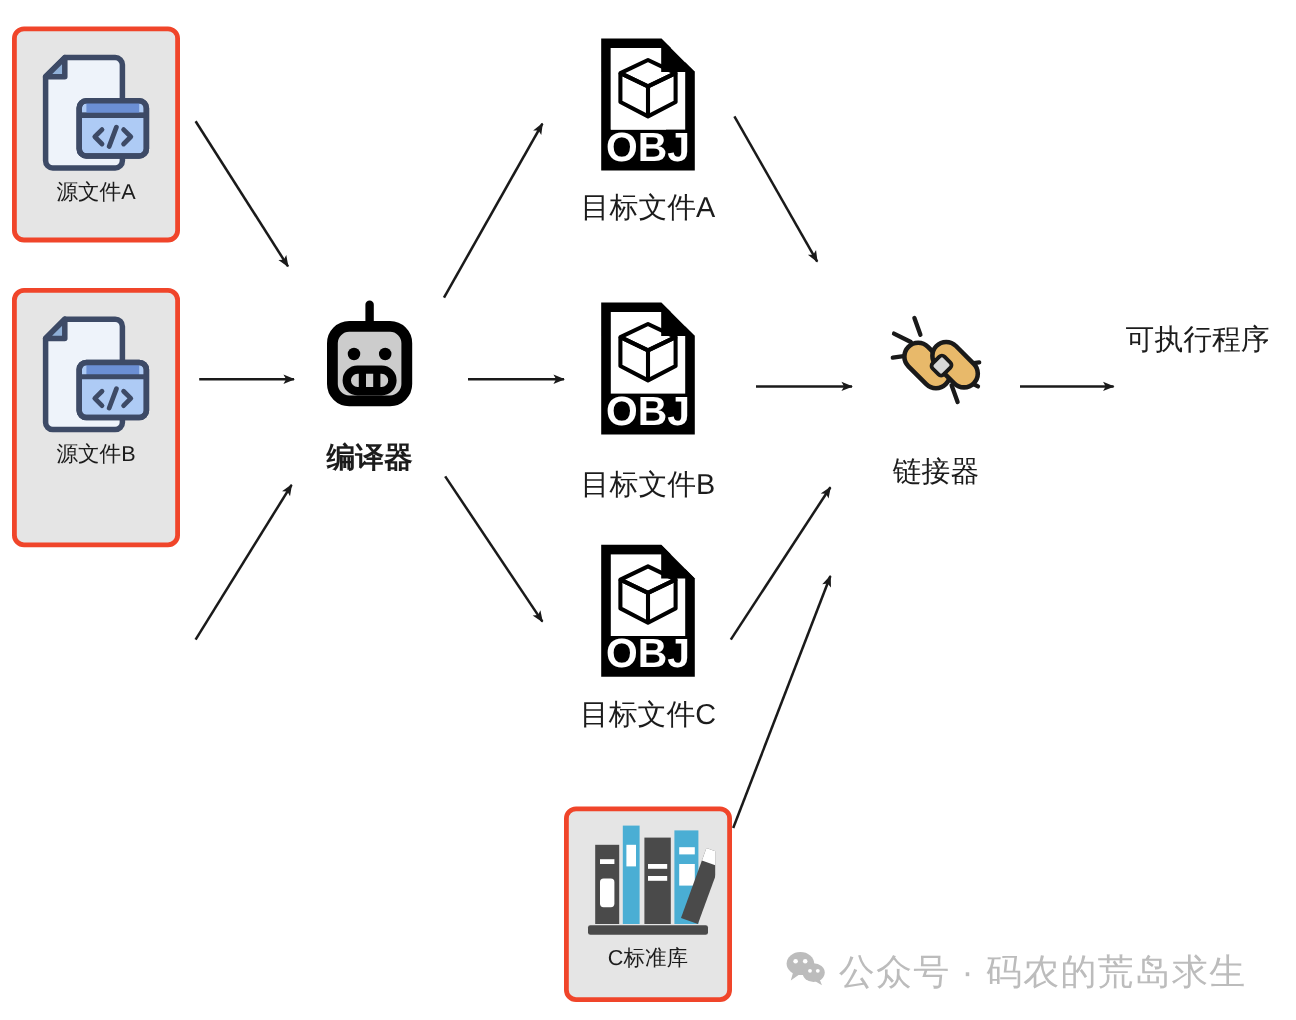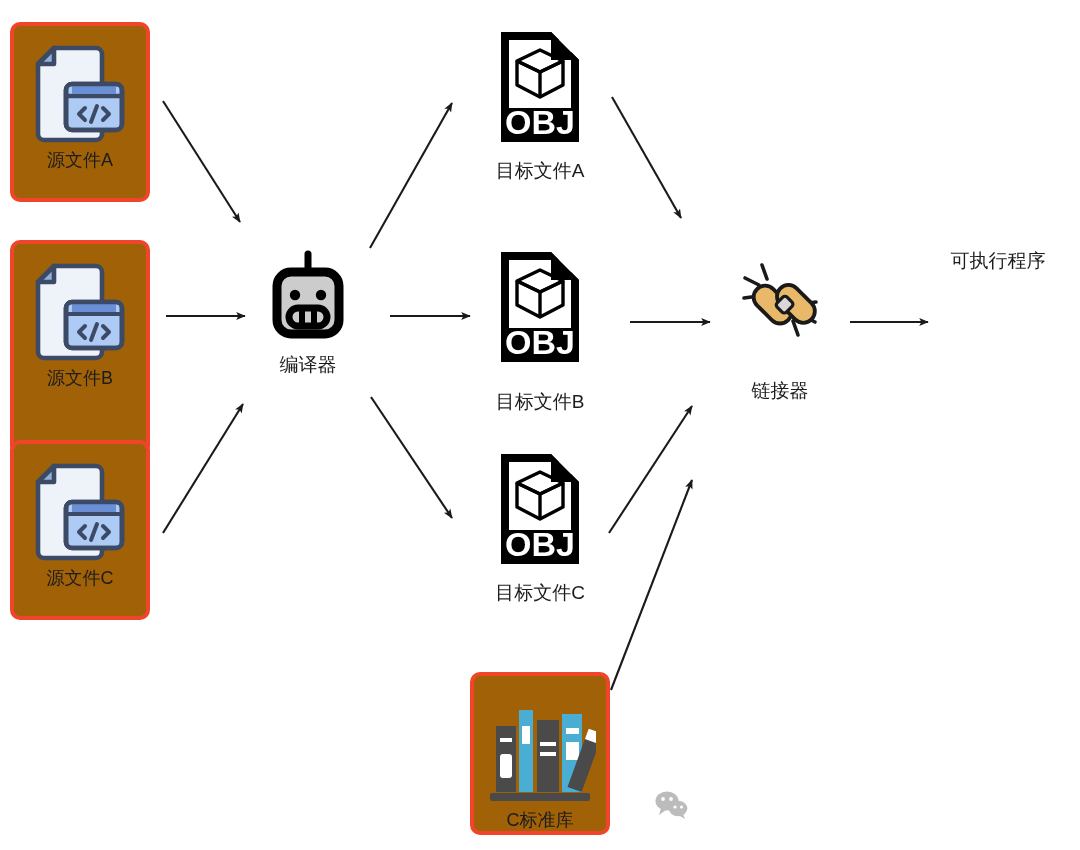--- a/index.html
+++ b/index.html
@@ -21,29 +21,29 @@
     position: absolute;
     box-sizing: border-box;
     display: flex;
     flex-direction: column;
     align-items: center;
     justify-content: flex-start;
   }
   .node.boxed {
     border: 4px solid #f0452a;
     border-radius: 10px;
-    background: #a16207;
+    background: #e5e5e5;
   }
   .node .icon-wrap {
     display: flex;
     align-items: center;
     justify-content: center;
   }
   .node .label {
-    font-size: 19px;
+    font-size: 24px;
     color: #1c1c1c;
     line-height: 1.2;
     text-align: center;
     white-space: nowrap;
     font-family: "Liberation Sans", "DejaVu Sans", sans-serif;
   }
   .node.boxed .label {
     font-size: 18px;
   }
   svg.arrows {
@@ -125,52 +125,34 @@
         <g stroke="#3d4a66" stroke-width="4" fill="none" stroke-linecap="round" stroke-linejoin="round">
           <path d="M55,70 L49,76 L55,82"></path>
           <path d="M73,70 L79,76 L73,82"></path>
           <path d="M67,68 L61,84"></path>
         </g>
       </svg>
     </div>
     <div class="label">源文件B</div>
   </div>
 
-  <div class="node boxed" style="left:10px; top:440px; width:140px; height:180px; padding-top:12px;">
-    <div class="icon-wrap">
-      <svg width="100" height="112" viewBox="0 0 100 112">
-        <path d="M66,10 H24 L8,26 V96 a6,6 0 0 0 6,6 H66 a6,6 0 0 0 6,-6 V16 a6,6 0 0 0 -6,-6 Z" fill="#eef3fa" stroke="#3d4a66" stroke-width="4.6" stroke-linejoin="round"></path>
-        <path d="M24,10 V26 H8 Z" fill="#8fb0d8" stroke="#3d4a66" stroke-width="4.6" stroke-linejoin="round"></path>
-        <rect x="36" y="46" width="56" height="46" rx="6" fill="#aecbf5" stroke="#3d4a66" stroke-width="4.6"></rect>
-        <path d="M42,52 h44" stroke="#6b8fd4" stroke-width="10"></path>
-        <rect x="36" y="46" width="56" height="46" rx="6" fill="none" stroke="#3d4a66" stroke-width="4.6"></rect>
-        <path d="M36,58 h56" stroke="#3d4a66" stroke-width="4.2"></path>
-        <g stroke="#3d4a66" stroke-width="4" fill="none" stroke-linecap="round" stroke-linejoin="round">
-          <path d="M55,70 L49,76 L55,82"></path>
-          <path d="M73,70 L79,76 L73,82"></path>
-          <path d="M67,68 L61,84"></path>
-        </g>
-      </svg>
-    </div>
-    <div class="label">源文件C</div>
-  </div>
 
   <div class="node" style="left:243px; top:250px; width:130px; height:160px;">
     <div class="icon-wrap">
       <svg width="96" height="104" viewBox="0 0 96 104">
         <path d="M48,4 V20" stroke="#000000" stroke-width="7" stroke-linecap="round"></path>
         <rect x="17" y="22" width="62" height="62" rx="14" fill="#cccccc" stroke="#000000" stroke-width="9"></rect>
         <circle cx="35" cy="45" r="5.2" fill="#000000"></circle>
         <circle cx="61" cy="45" r="5.2" fill="#000000"></circle>
         <rect x="29" y="58" width="38" height="18" rx="9" fill="none" stroke="#000000" stroke-width="7"></rect>
         <path d="M42,58 V76" stroke="#000000" stroke-width="6"></path>
         <path d="M54,58 V76" stroke="#000000" stroke-width="6"></path>
       </svg>
     </div>
-    <div class="label" style="">编译器</div>
+    <div class="label" style="margin-top:14px;font-weight:bold;">编译器</div>
   </div>
 
   <div class="node" style="left:470px; top:28px; width:140px; height:170px;">
     <div class="icon-wrap">
       <svg width="94" height="118" viewBox="0 0 94 118">
         <path d="M8,4 H58 L86,32 V114 H8 Z" fill="#000000"></path>
         <path d="M58,4 L86,32 H58 Z" fill="#000000"></path>
         <rect x="16" y="12" width="46" height="68" fill="#ffffff"></rect>
         <rect x="16" y="12" width="62" height="68" fill="#ffffff"></rect>
         <path d="M58,4 L86,32 H58 Z" fill="#000000"></path>
@@ -237,24 +219,24 @@
           <rect x="28" y="24" width="23" height="44" rx="11.5" fill="#e8b96a" stroke="#1a1a1a" stroke-width="3.8"></rect>
           <rect x="45" y="40" width="23" height="44" rx="11.5" fill="#e8b96a" stroke="#1a1a1a" stroke-width="3.8"></rect>
           <rect x="41" y="48" width="14" height="13" rx="3" fill="#d8d8d8" stroke="#1a1a1a" stroke-width="3.2"></rect>
         </g>
       </svg>
     </div>
     <div class="label" style="margin-top:16px;">链接器</div>
   </div>
 
   <div class="node" style="left:925px; top:242px; width:146px; height:200px;">
-    <div class="label" style="margin-top:8px;">可执行程序</div>
-  </div>
-
-  <div class="node boxed" style="left:470px; top:672px; width:140px; height:163px; padding-top:26px;">
+    <div class="label" style="margin-top:28px;">可执行程序</div>
+  </div>
+
+  <div class="node boxed" style="left:470px; top:672px; width:140px; height:163px; padding-top:4px;">
     <div class="icon-wrap">
       <svg width="112" height="104" viewBox="0 0 112 104">
         <g>
           <rect x="12" y="24" width="20" height="66" fill="#4a4a4a"></rect>
           <rect x="16" y="36" width="12" height="4" fill="#ffffff"></rect>
           <rect x="16" y="52" width="12" height="24" rx="3" fill="#ffffff"></rect>
 
           <rect x="35" y="8" width="14" height="82" fill="#4aaed4"></rect>
           <rect x="38" y="24" width="8" height="18" fill="#ffffff"></rect>
 
@@ -284,15 +266,16 @@
         <ellipse cx="12" cy="11" rx="11.5" ry="9.6" fill="#bcbcbc"></ellipse>
         <path d="M6,18 L4,25 L11,20 Z" fill="#bcbcbc"></path>
         <circle cx="8" cy="9" r="1.9" fill="#ffffff"></circle>
         <circle cx="16" cy="9" r="1.9" fill="#ffffff"></circle>
         <ellipse cx="23" cy="18.5" rx="9.3" ry="7.8" fill="#bcbcbc"></ellipse>
         <path d="M28,24 L30,29 L24,25.5 Z" fill="#bcbcbc"></path>
         <circle cx="20" cy="17" r="1.6" fill="#ffffff"></circle>
         <circle cx="26.5" cy="17" r="1.6" fill="#ffffff"></circle>
       </svg>
     </span>
+    <span>公众号 · 码农的荒岛求生</span>
   </div>
 
 </div>
 
 </body></html>

